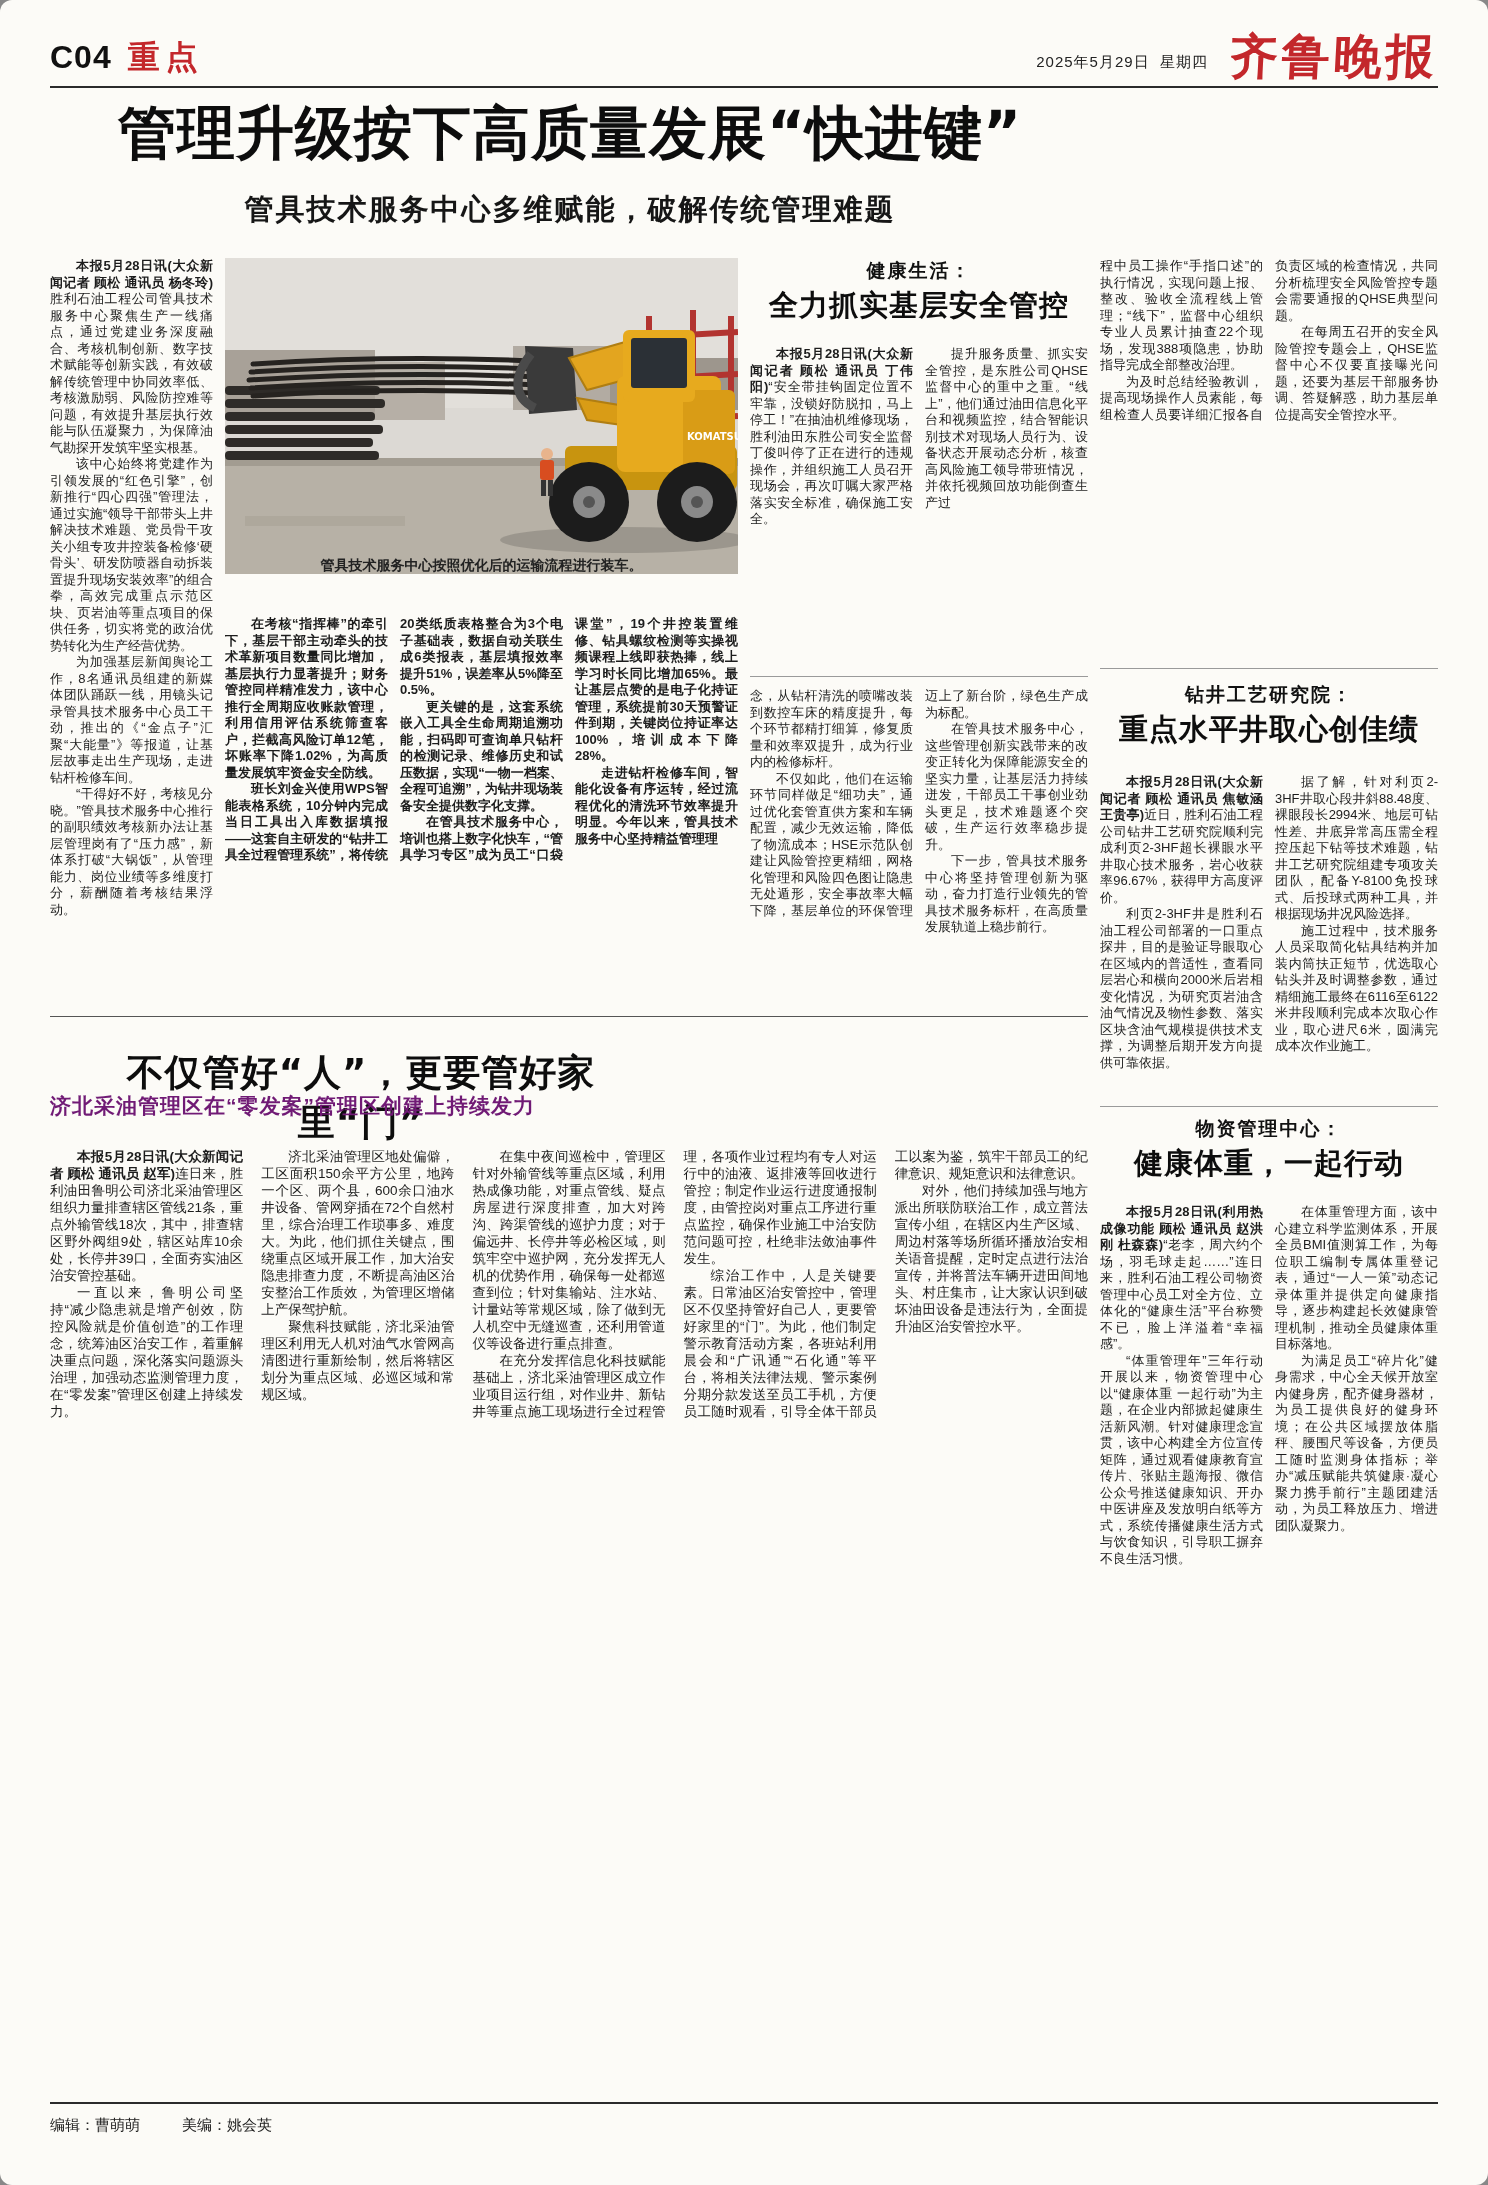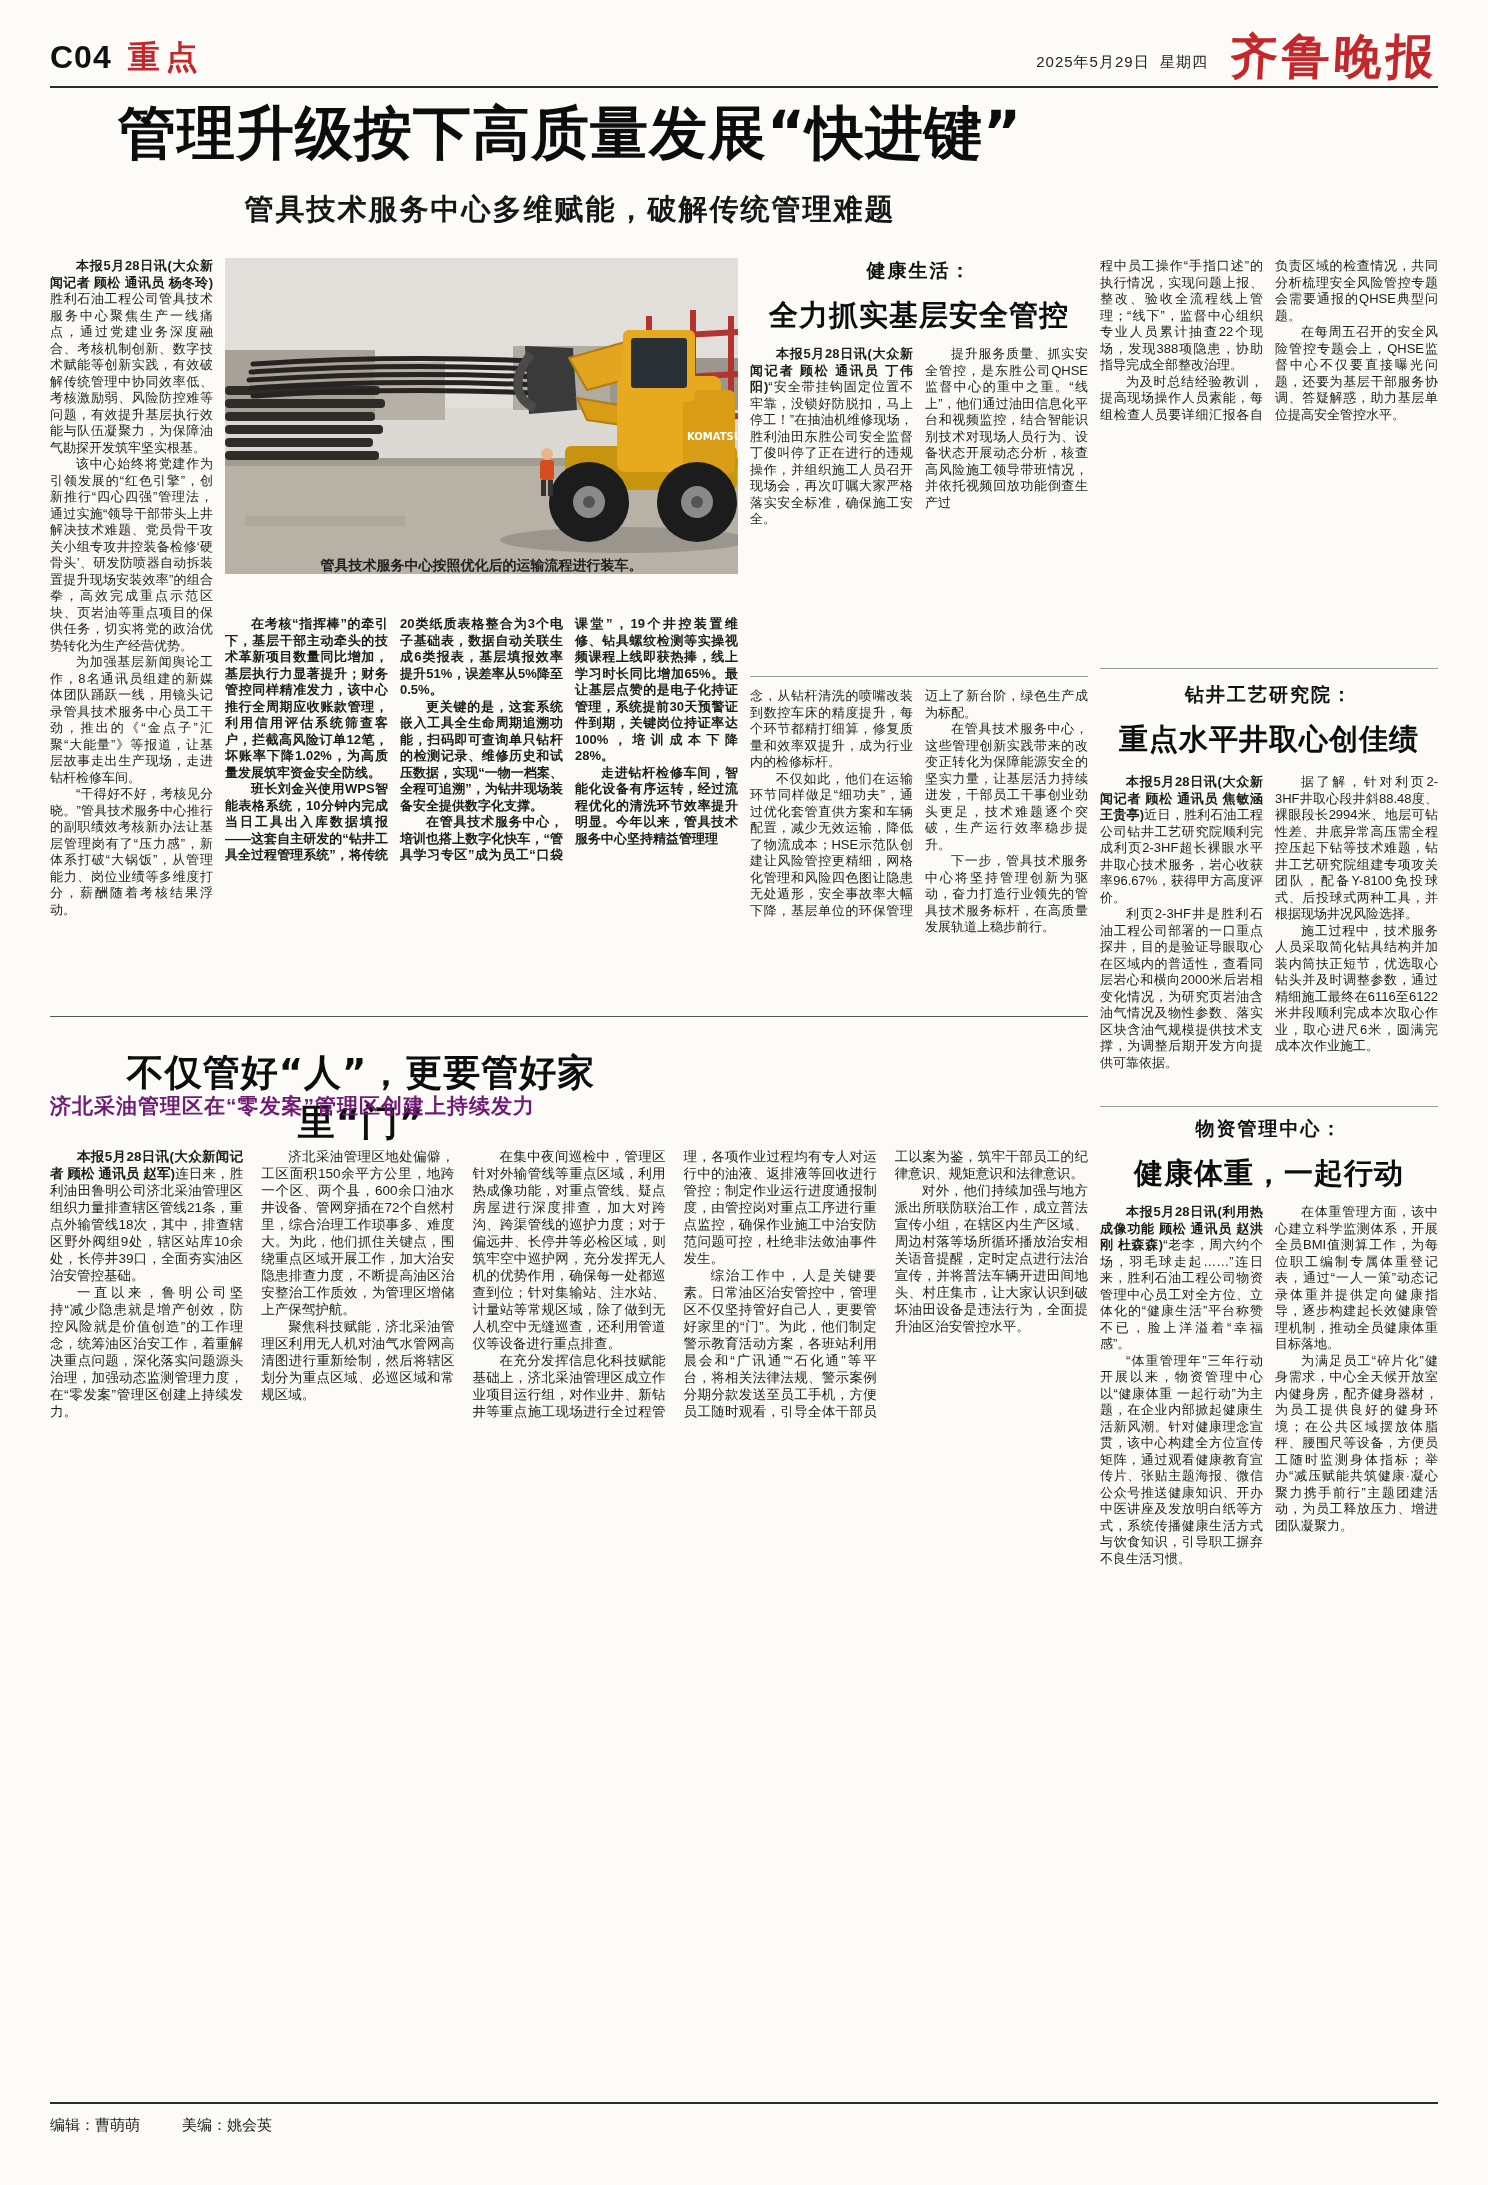--- a/index.html
+++ b/index.html
@@ -6,20 +6,21 @@
   * { box-sizing: border-box; }
   html,body { margin:0; padding:0; background:#888; }
   .page {
     position: relative;
     width: 1488px; height: 2185px;
     margin: 0 auto;
     background: #fcfbf7;
     font-family: "Liberation Sans", sans-serif;
     color: #1a1a1a;
     overflow: hidden;
+    border-radius: 12px;
   }
   
   .masthead {
     position:absolute; left:50px; top:24px; width:1388px; height:56px;
     display:flex; justify-content:space-between; align-items:flex-end;
   }
   .page-label { display:flex; align-items:baseline; gap:16px; }
   .page-no { font-size:32px; font-weight:800; color:#111; letter-spacing:1px;}
   .page-sec { font-size:32px; font-weight:800; color:#c3272b; letter-spacing:6px;}
   .mast-right { display:flex; align-items:flex-end; gap:22px; }
@@ -60,21 +61,21 @@
   .photo-box svg { display:block; width:100%; height:100%; }
   .photo-caption {
     position:absolute; left:225px; top:557px; width:513px;
     text-align:center; font-size:14px; font-weight:700; color:#222; margin:0;
   }
   .mid-cols { position:absolute; left:225px; top:616px; width:513px; max-height:394px; overflow:hidden;font-weight:bold; }
 
   
   .sec-head { text-align:center; }
   .sec-kicker { font-size:19px; font-weight:700; color:#111; margin:0; letter-spacing:2px;}
-  .sec-title  { font-size:29px; font-weight:800; color:#0d0d0d; margin:12px 0 0 0;
+  .sec-title  { font-size:29px; font-weight:800; color:#0d0d0d; margin:2px 0 0 0;
                 font-family:"DejaVu Sans", sans-serif; letter-spacing:1px;}
 
   .ds-head   { position:absolute; left:750px; top:258px; width:338px; }
   .ds-body1  { position:absolute; left:750px; top:346px; width:338px; max-height:320px; overflow:hidden;}
   .rule-mid  { position:absolute; left:750px; top:676px; width:338px; height:1px; background:#9a9a9a; }
   .lead-tail { position:absolute; left:750px; top:688px; width:338px; max-height:322px; overflow:hidden;}
 
   .ds-body2  { position:absolute; left:1100px; top:258px; width:338px; max-height:400px; overflow:hidden;}
   .rule-rail { position:absolute; left:1100px; top:668px; width:338px; height:1px; background:#9a9a9a; }
   .zj-head   { position:absolute; left:1100px; top:682px; width:338px; }

